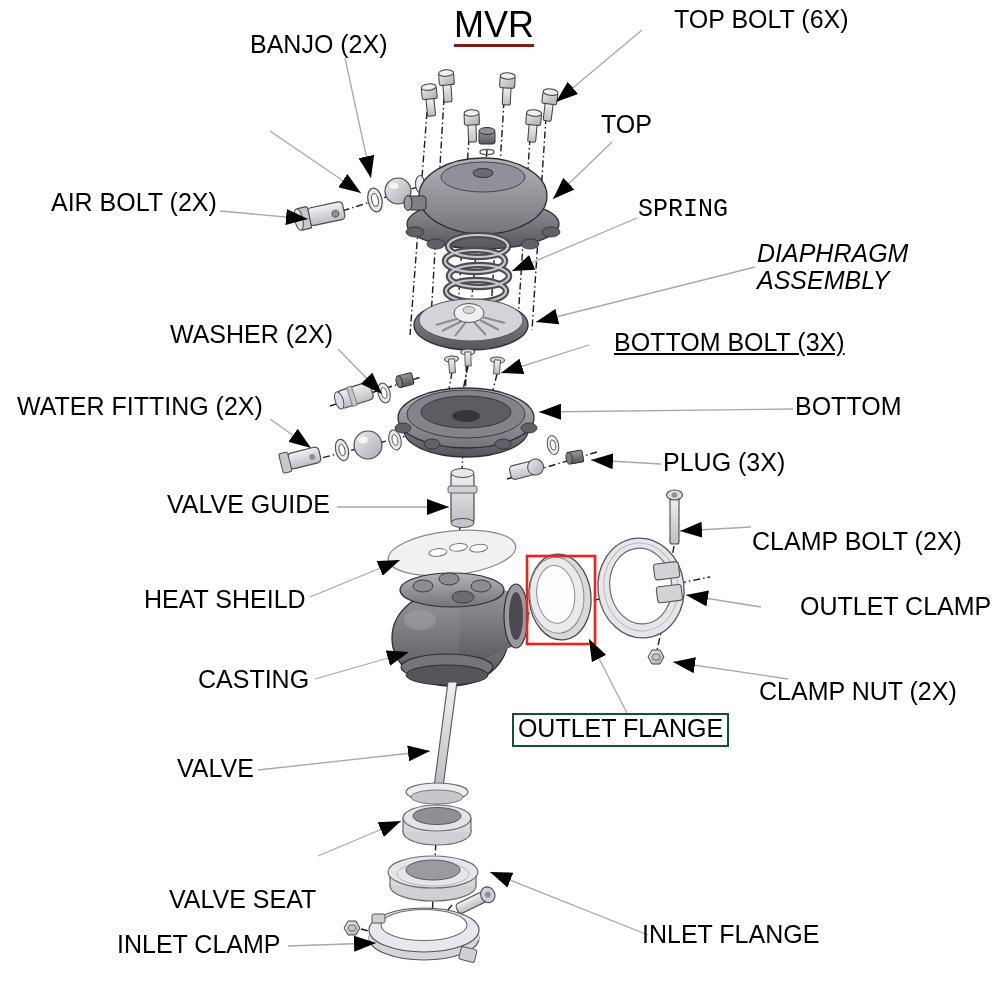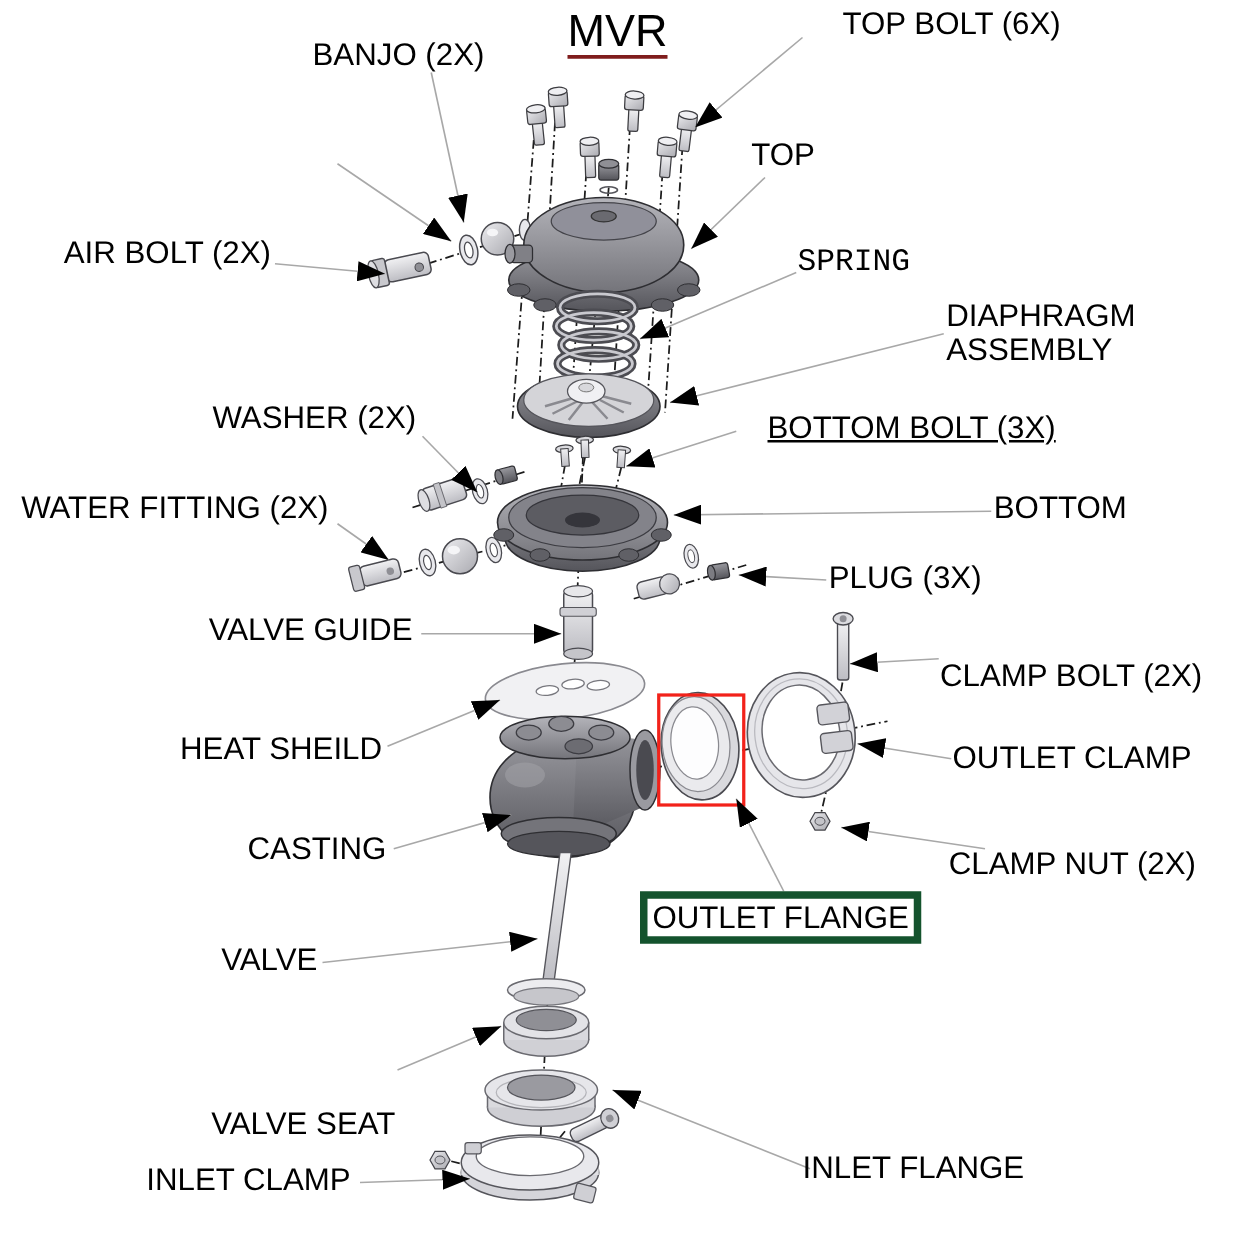--- a/index.html
+++ b/index.html
@@ -3,21 +3,21 @@
 <meta charset="utf-8">
 <style>
   html,body{margin:0;padding:0;background:#ffffff;}
   #stage{position:relative;width:1000px;height:1000px;background:#ffffff;overflow:hidden;
          font-family:"Liberation Sans", sans-serif;color:#000;}
   #diagram-svg{position:absolute;left:0;top:0;}
   .lbl{position:absolute;font-size:25px;line-height:26px;white-space:nowrap;color:#000;}
   .lbl2{line-height:27px;}
   #title{position:absolute;font-size:36px;line-height:38px;border-bottom:3px solid #7f1d1d;
          padding-bottom:0px;}
-  .redbox{position:absolute;border:6px solid #14532d;display:flex;align-items:center;
+  .redbox{position:absolute;border:2px solid #14532d;display:flex;align-items:flex-start;
           justify-content:center;}
 </style>
 </head>
 <body>
 
 <div id="stage">
 
 <svg id="diagram-svg" width="1000" height="1000" viewBox="0 0 1000 1000">
   <defs>
     <marker id="ah" markerUnits="userSpaceOnUse" markerWidth="24" markerHeight="16" refX="22" refY="8" orient="auto">
@@ -307,33 +307,33 @@
   </g>
 </svg>
 
 <div id="title" style="left:454px;top:6px;">MVR</div>
 
 <div class="lbl" style="left:626px;top:6px;margin-left:48px;">TOP BOLT (6X)</div>
 <div class="lbl" style="left:250px;top:31px;">BANJO (2X)</div>
 <div class="lbl" style="left:51px;top:189px;">AIR BOLT (2X)</div>
 <div class="lbl" style="left:601px;top:111px;">TOP</div>
 <div class="lbl" style="left:638px;top:197px;font-family:Liberation Mono, monospace;">SPRING</div>
-<div class="lbl lbl2" style="left:757px;top:240px;">
+<div class="lbl lbl2" style="left:757px;top:240px;font-style:italic;">
   <div>DIAPHRAGM</div>
   <div>ASSEMBLY</div>
 </div>
 <div class="lbl" style="left:170px;top:321px;">WASHER (2X)</div>
 <div class="lbl" style="left:614px;top:329px;text-decoration:underline;">BOTTOM BOLT (3X)</div>
 <div class="lbl" style="left:17px;top:393px;">WATER FITTING (2X)</div>
 <div class="lbl" style="left:795px;top:393px;">BOTTOM</div>
 <div class="lbl" style="left:663px;top:449px;">PLUG (3X)</div>
 <div class="lbl" style="left:167px;top:491px;">VALVE GUIDE</div>
 <div class="lbl" style="left:752px;top:511px;margin-top:17px;">CLAMP BOLT (2X)</div>
 <div class="lbl" style="left:144px;top:586px;">HEAT SHEILD</div>
-<div class="lbl" style="left:762px;top:593px;text-align:center;">OUTLET CLAMP</div>
+<div class="lbl" style="left:800px;top:593px;text-align:center;">OUTLET CLAMP</div>
 <div class="lbl" style="left:198px;top:666px;">CASTING</div>
 <div class="lbl" style="left:759px;top:678px;">CLAMP NUT (2X)</div>
 <div class="redbox" style="left:512px;top:713px;width:213px;height:30px;">
   <span class="lbl" style="position:static;">OUTLET FLANGE</span>
 </div>
 <div class="lbl" style="left:177px;top:755px;">VALVE</div>
 <div class="lbl" style="left:169px;top:886px;">VALVE SEAT</div>
 <div class="lbl" style="left:117px;top:931px;">INLET CLAMP</div>
 <div class="lbl" style="left:642px;top:921px;">INLET FLANGE</div>
 

